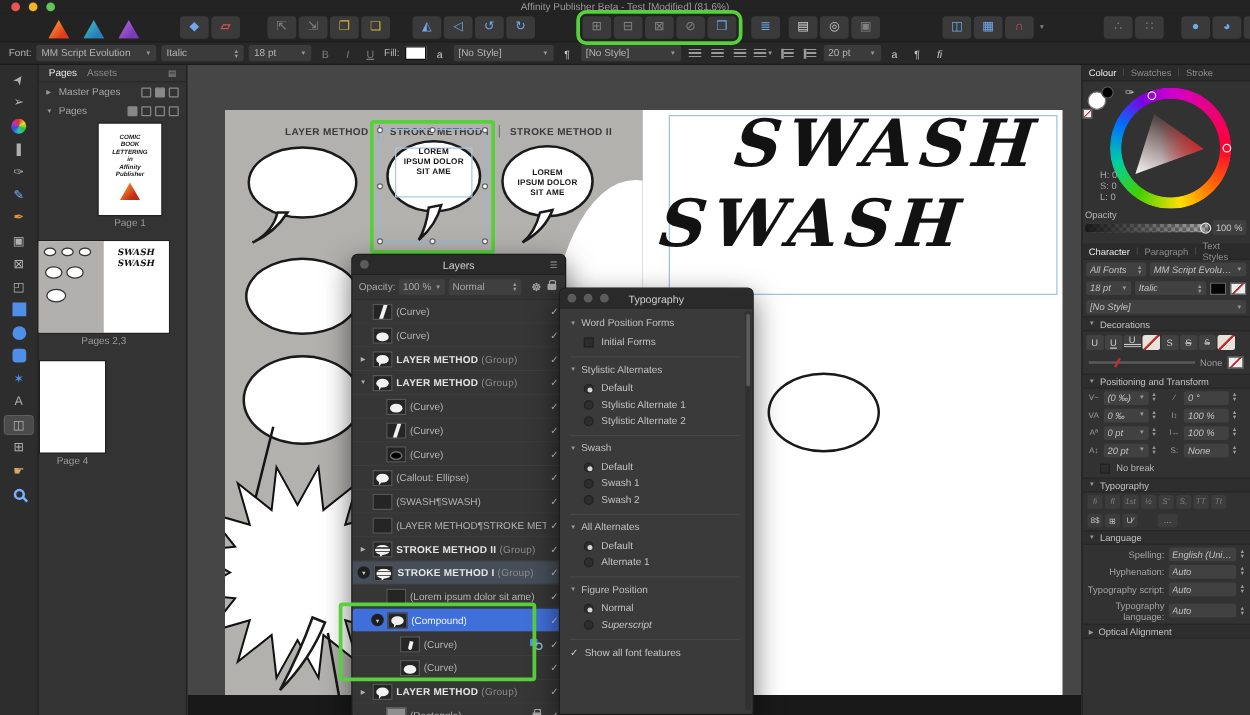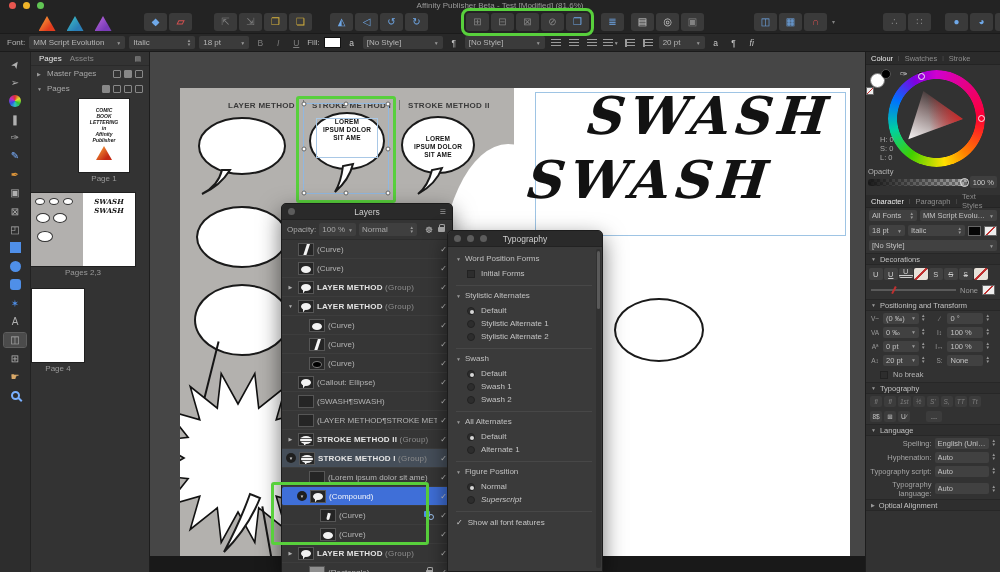--- a/index.html
+++ b/index.html
@@ -177,21 +177,21 @@
   .hsl{position:absolute;left:2px;top:70px;line-height:9px;color:#a8a8a8;margin-left:12px;}
   .oplabel{position:absolute;left:2px;top:102px;}
   .oprow2{position:absolute;left:2px;right:3px;top:111px;display:flex;align-items:center;gap:3px;}
   .optrack{flex:1;height:7px;border-radius:3px;background:
      linear-gradient(to right,rgba(20,20,20,.95),rgba(20,20,20,0)),
      repeating-conic-gradient(#707070 0% 25%,#a8a8a8 0% 50%);background-size:100% 100%,6px 6px;position:relative;}
   .ophandle{position:absolute;right:-2px;top:-1px;width:9px;height:9px;border:1.5px solid #e8e8e8;border-radius:50%;}
   .opval{background:#3f3f3f;border-radius:2px;height:12px;display:flex;align-items:center;padding:0 3px;color:#c8c8c8;}
   .crow{display:flex;align-items:center;gap:3px;padding:2px 3px;}
   .fbox{background:#414141;border-radius:2px;height:11px;display:flex;align-items:center;padding:0 3px;gap:2px;color:#c2c2c2;overflow:hidden;white-space:nowrap;}
-  .fbox .lbl{overflow:hidden;text-overflow:ellipsis;}
+  .fbox .lbl{overflow:hidden;text-overflow:ellipsis;font-style:italic;}
   .fgrow{flex:1;}
   .swb{width:13px;height:10px;background:#050505;border:1px solid #666;flex:none;}
   .sws{width:13px;height:10px;border:1px solid #666;background:linear-gradient(135deg,#eee 44%,#c03030 46% 54%,#eee 56%);flex:none;}
   .sh{height:12px;display:flex;align-items:center;gap:4px;padding:0 5px;background:#2e2e2e;border-top:1px solid #272727;border-bottom:1px solid #272727;color:#c2c2c2;}
   .sh .tcar{font-size:5px;color:#999;}
   .decrow{display:flex;gap:1.5px;padding:3px 3px 2px;}
   .decbtn{width:13.5px;height:12px;background:#414141;border-radius:2px;display:flex;align-items:center;justify-content:center;font-size:7.5px;color:#cccccc;}
   .v-under{text-decoration:underline;}
   .v-dunder{border-bottom:3px double #ccc;line-height:8px;height:10px;}
   .v-strike{text-decoration:line-through;}

